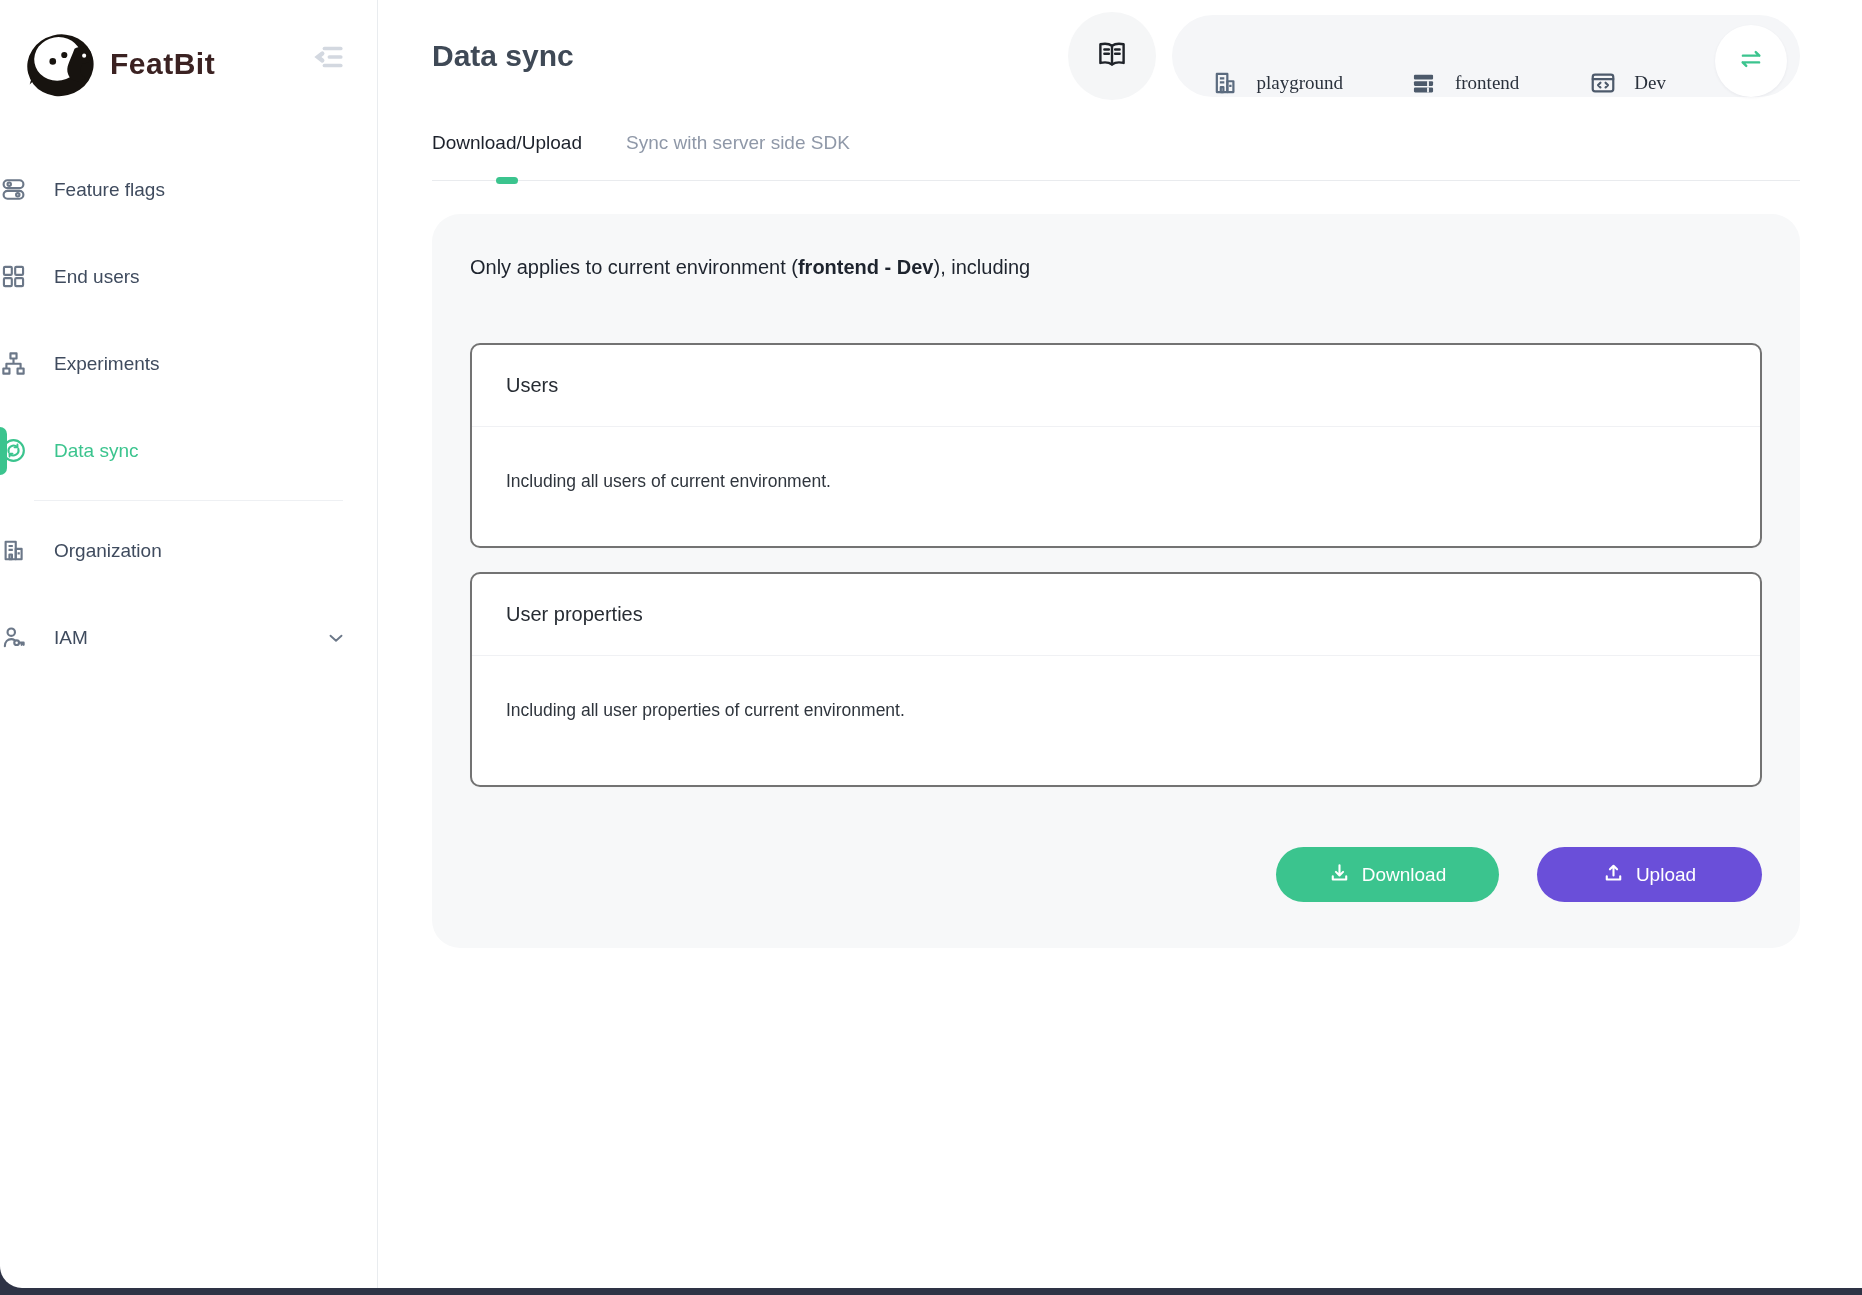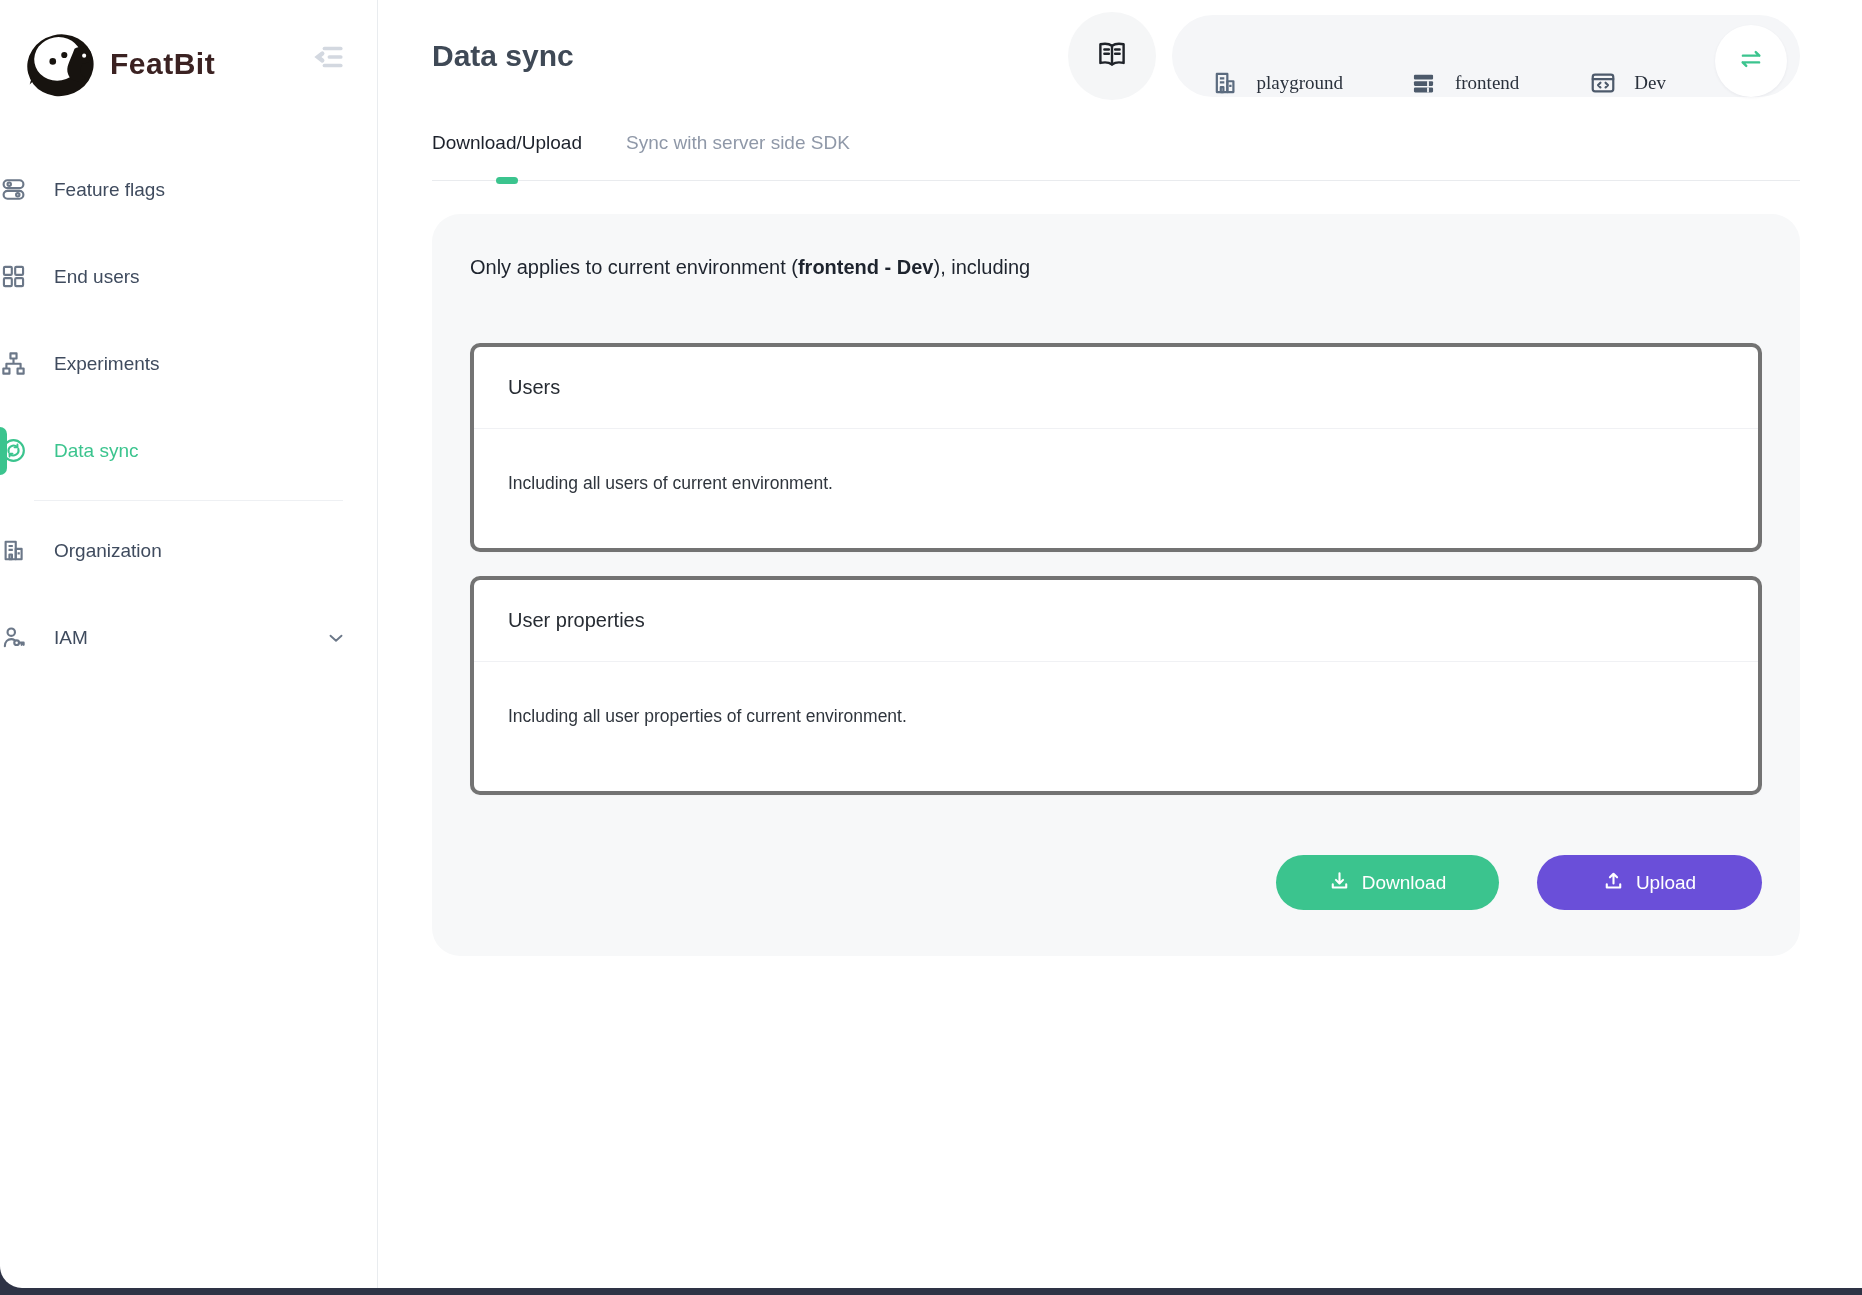--- a/index.html
+++ b/index.html
@@ -75,21 +75,21 @@
     width:22px;height:7px;border-radius:4px;background:var(--brand-green);
   }
   
   .card{
     margin-top:33px;background:#f7f8f9;border-radius:28px;
     padding:34px 38px 46px;
   }
   .notice{font-size:20px;color:#1e242e;margin:8px 0 64px;padding-left:0;}
   .notice b{font-weight:700;}
   .section{
-    background:#fff;border:4px solid #737373;border-radius:10px;
+    background:#fff;border:2px solid #737373;border-radius:10px;
     box-shadow:0 1px 2px rgba(20,30,50,.02);margin-bottom:24px;
   }
   .section-header{height:82px;display:flex;align-items:center;padding:0 34px;font-size:20px;color:#272c33;border-bottom:1px solid #f0f1f4;}
   .section-body{padding:44px 34px;font-size:17.5px;color:#2f353d;}
   .section-body.s1{height:119px;}
   .section-body.s2{height:129px;}
   .actions{display:flex;justify-content:flex-end;gap:38px;margin-top:60px;}
   .btn{
     height:55px;border:0;border-radius:27.5px;color:#fff;font-size:19px;
     font-family:inherit;display:flex;align-items:center;justify-content:center;

